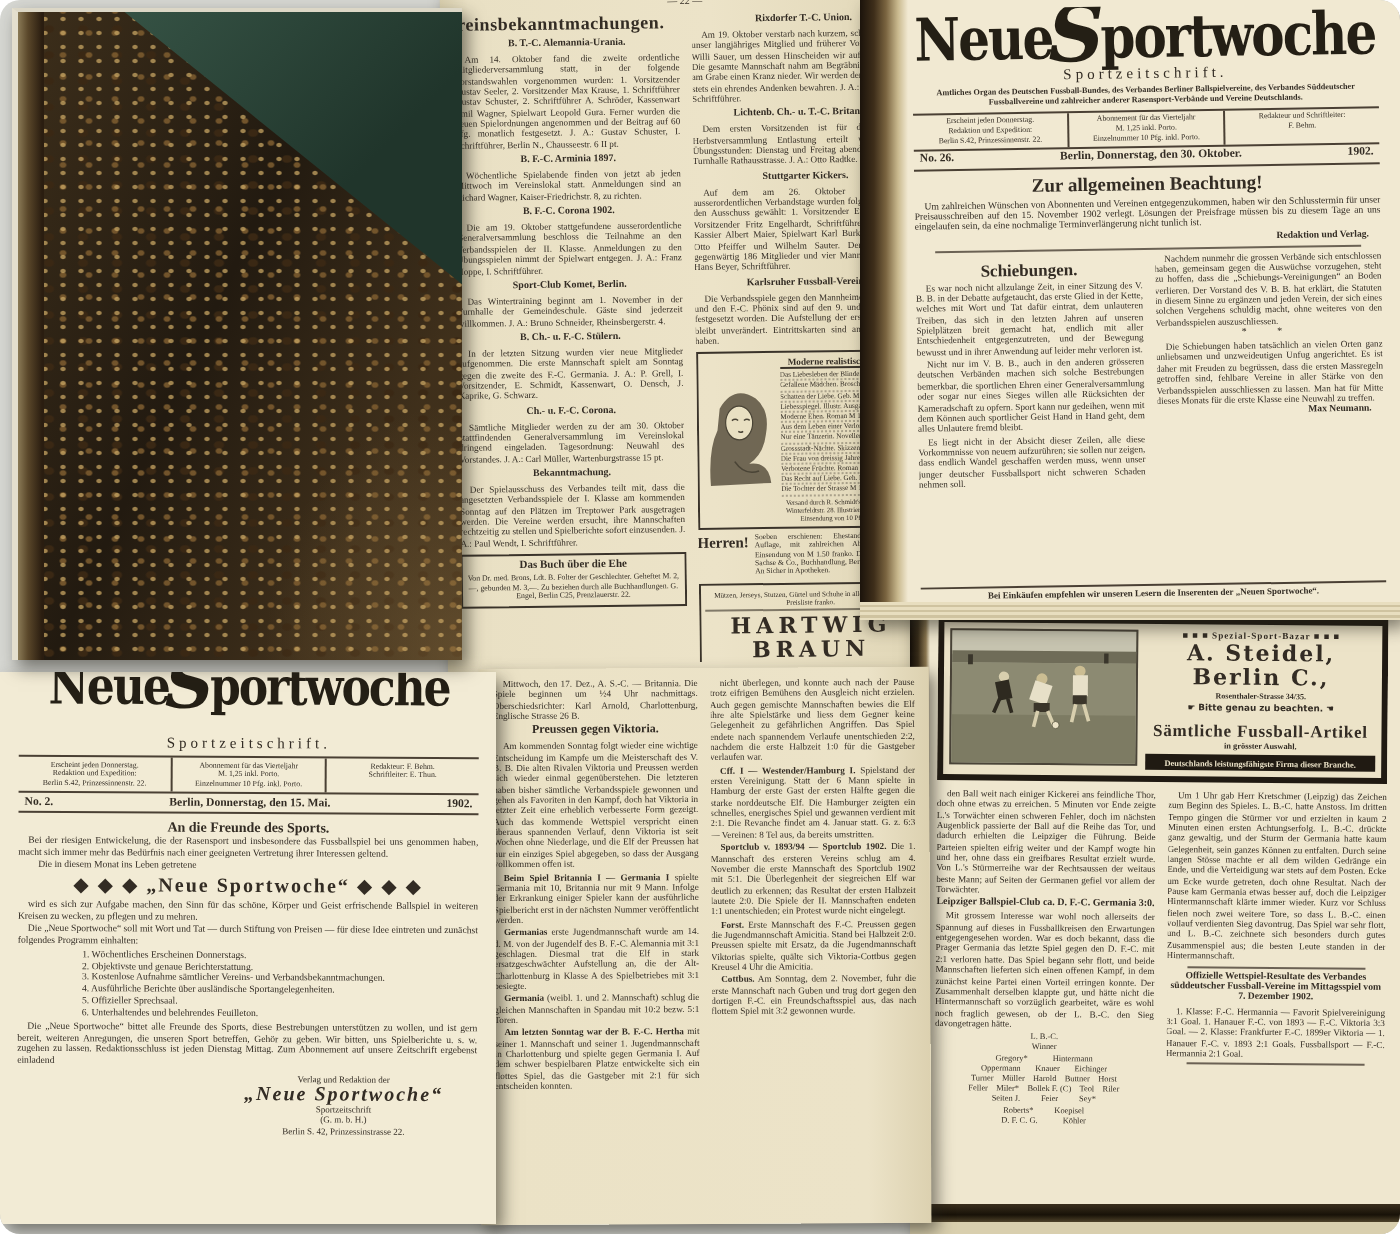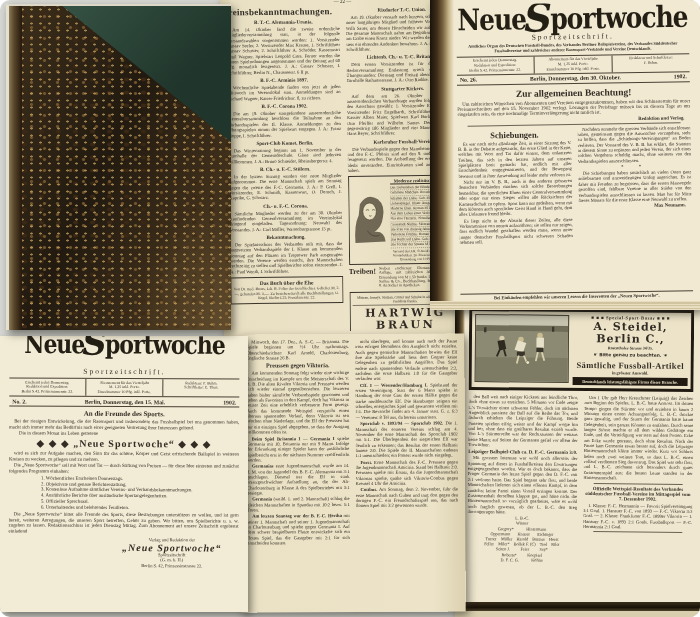--- a/index.html
+++ b/index.html
@@ -234,21 +234,21 @@
                 <div class="lekt-row">Grossstadt-Nächte. Skizzen  M 1.50</div>
                 <div class="lekt-row">Die Frau von dreissig Jahren  M 2.—</div>
                 <div class="lekt-row">Verbotene Früchte. Roman  M 1.50</div>
                 <div class="lekt-row">Das Recht auf Liebe. Geh.  M 1.—</div>
                 <div class="lekt-row">Die Tochter der Strasse  M 1.25</div>
               </div>
             <div class="lekt-f">Versand durch R. Schmidt's Verlag, Berlin W., Winterfeldtstr. 28. Illustrierte Prospekte gegen Einsendung von 10 Pfg. in Marken.</div>
           </div>
         </div>
         <div class="herren">
-          <div class="herren-t">Treiben!</div>
+          <div class="herren-t">Herren!</div>
           <div class="herren-b">Soeben erschienen: Ehestandslexikon, neueste Auflage, mit zahlreichen Abbildungen. Gegen Einsendung von M 1.50 franko. Diskreter Versand. A. Sachse &amp; Co., Buchhandlung, Berlin O., Andreasstr. 8. An Sicher in Apotheken.</div>
         </div>
         <div class="braun">
           <div class="braun-top">Mützen, Jerseys, Stutzen, Gürtel und Schuhe in allen Preislagen — Preisliste franko.</div>
           <div class="braun-name">HARTWIG BRAUN</div>
 
         </div>
 
       </div>
     </div>

